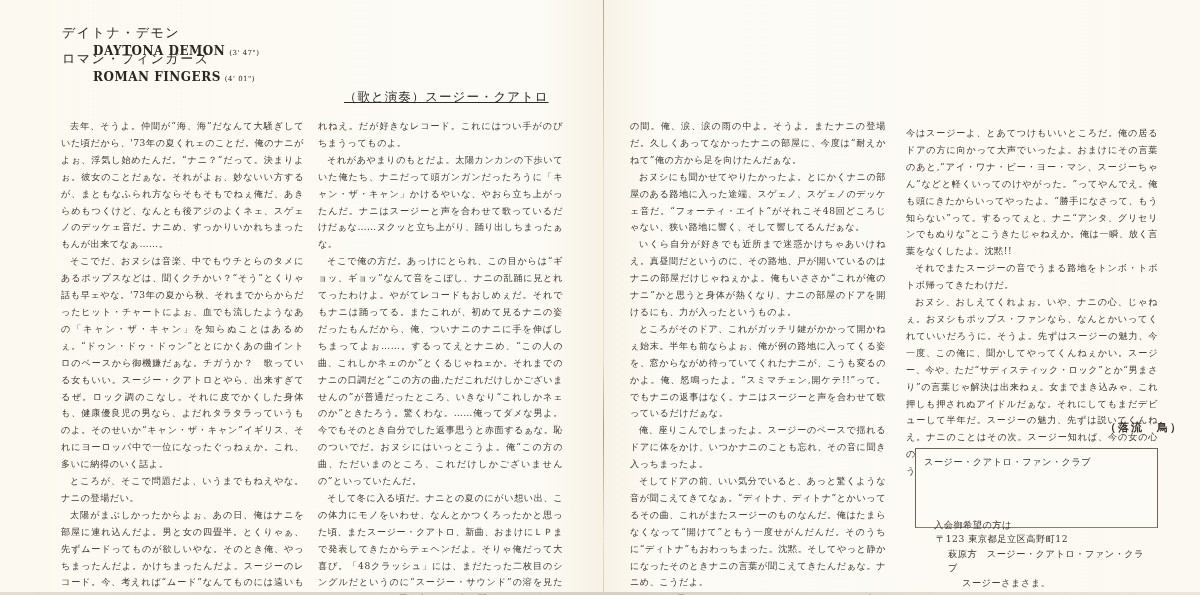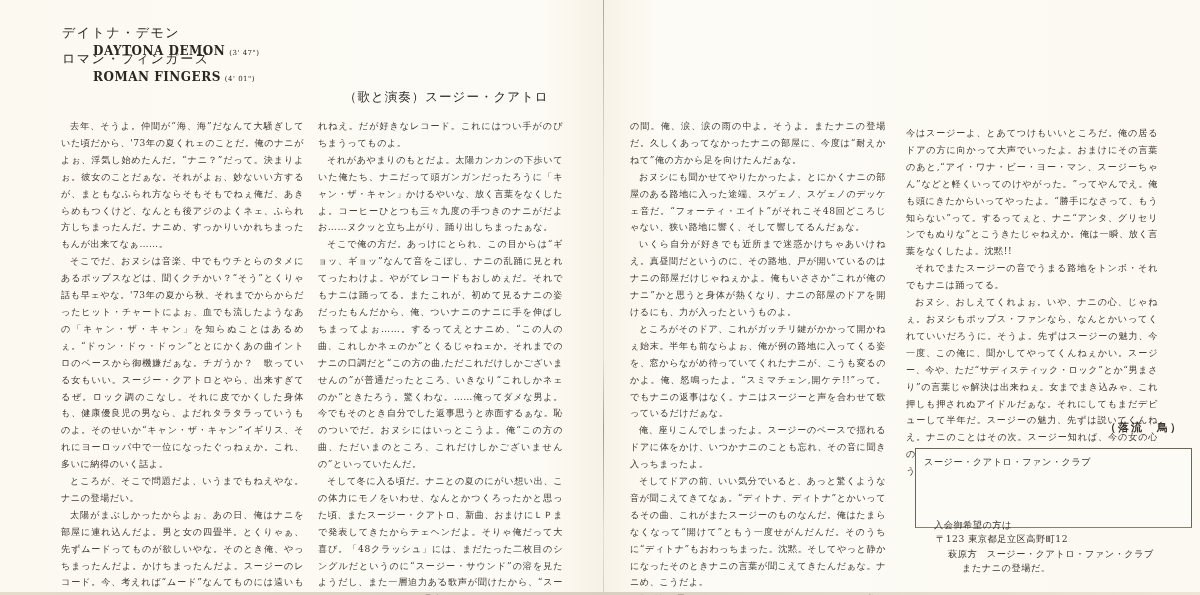--- a/index.html
+++ b/index.html
@@ -23,42 +23,42 @@
     background: linear-gradient(90deg, #e6dccb, #d8cfc0 50%, #eee5d6);
   }
   .track { position: absolute; }
   .track-jp { font-size: 13px; letter-spacing: 1.5px; color: #2e2a26; }
   .track-en { font-size: 12px; font-weight: bold; letter-spacing: 0.5px; margin-left: 31px; margin-top: 2px; color: #2a2622; }
   .track-en .dur { font-size: 7px; font-weight: normal; margin-left: 4px; }
   #track1 { left: 62px; top: 24px; }
   #track2 { left: 62px; top: 50px; }
   .credit {
     position: absolute; left: 344px; top: 89px;
-    font-size: 12.5px; letter-spacing: 1px; color: #2e2a26;
+    font-size: 12.5px; letter-spacing: 1px; color: #2e2a26; text-decoration: underline;
   }
   .column {
     position: absolute;
     font-size: 9.1px;
     line-height: 16.9px;
     letter-spacing: 0.55px;
     color: #3d3731;
     text-align: justify;
   }
   .column p { text-indent: 1em; }
   .column p.cont { text-indent: 0; }
   #col1 { left: 61px; top: 118px; width: 243px; }
   #col2 { left: 318px; top: 118px; width: 245px; }
   #col3 { left: 630px; top: 118px; width: 256px; }
   #col4 { left: 906px; top: 125px; width: 252px; }
   .signature {
     position: absolute; left: 1105px; top: 420px;
     font-size: 11px; letter-spacing: 2px; font-weight: bold; color: #3a342e;
   }
   .fanclub {
-    position: absolute; left: 915px; top: 448px; width: 277px; height: 80px;
+    position: absolute; left: 915px; top: 448px; width: 243px; height: 80px;
     border: 1px solid #6e6458;
     border-bottom-color: #8a8072;
     padding: 6px 8px;
     font-size: 9.2px; line-height: 14.5px; letter-spacing: 0.5px; color: #3a342e;
     background: #fdfbf6;
   }
   .fanclub .l1 { padding-left: 0; }
   .fanclub .l2 { padding-left: 10px; margin-top: 48px; }
   .fanclub .l3 { padding-left: 12px; }
   .fanclub .l4 { padding-left: 24px; }
@@ -82,53 +82,53 @@
   <div class="track" id="track2">
     <div class="track-jp">ロマン・フィンガーズ</div>
     <div class="track-en">
       <span>ROMAN FINGERS</span><span class="dur">(4' 01")</span>
     </div>
   </div>
 
   <div class="credit">（歌と演奏）スージー・クアトロ</div>
 
   <div class="column" id="col1">
-    <p>去年、そうよ。仲間が“海、海”だなんて大騒ぎしていた頃だから、'73年の夏くれェのことだ。俺のナニがよぉ、浮気し始めたんだ。“ナニ？”だって。決まりよぉ。彼女のことだぁな。それがよぉ、妙ないい方するが、まともなふられ方ならそもそもでねぇ俺だ、あきらめもつくけど、なんとも後アジのよくネェ、ふられ方しちまったんだ。ナニめ、すっかりいかれちまったもんが出来てなぁ……。</p>
+    <p>去年、そうよ。仲間が“海、海”だなんて大騒ぎしていた頃だから、'73年の夏くれェのことだ。俺のナニがよぉ、浮気し始めたんだ。“ナニ？”だって。決まりよぉ。彼女のことだぁな。それがよぉ、妙ないい方するが、まともなふられ方ならそもそもでねぇ俺だ、あきらめもつくけど、なんとも後アジのよくネェ、スゲェノのデッケェ音だ。ナニめ、すっかりいかれちまったもんが出来てなぁ……。</p>
     <p>そこでだ、おヌシは音楽、中でもウチとらのタメにあるポップスなどは、聞くクチかい？“そう”とくりゃ話も早ェやな。'73年の夏から秋、それまでからからだったヒット・チャートによぉ、血でも流したようなあの「キャン・ザ・キャン」を知らぬことはあるめぇ。“ドゥン・ドゥ・ドゥン”ととにかくあの曲イントロのベースから御機嫌だぁな。チガうか？　歌っている女もいい。スージー・クアトロとやら、出来すぎてるぜ。ロック調のこなし。それに皮でかくした身体も、健康優良児の男なら、よだれタラタラっていうものよ。そのせいか“キャン・ザ・キャン”イギリス、それにヨーロッパ中で一位になったぐっねぇか。これ、多いに納得のいく話よ。</p>
     <p>ところが、そこで問題だよ、いうまでもねえやな。ナニの登場だい。</p>
     <p>太陽がまぶしかったからよぉ、あの日、俺はナニを部屋に連れ込んだよ。男と女の四畳半。とくりゃぁ、先ずムードってものが欲しいやな。そのとき俺、やっちまったんだよ。かけちまったんだよ。スージーのレコード。今、考えれば“ムード”なんてものには遠いものかもし</p>
   </div>
 
   <div class="column" id="col2">
     <p class="cont">れねえ。だが好きなレコード。これにはつい手がのびちまうってものよ。</p>
-    <p>それがあやまりのもとだよ。太陽カンカンの下歩いていた俺たち、ナニだって頭ガンガンだったろうに「キャン・ザ・キャン」かけるやいな、放く言葉をなくしたよ。コーヒーひとつも三々九度の手つきのナニがだよお……ヌクッと立ち上がり、踊り出しちまったぁな。</p>
+    <p>それがあやまりのもとだよ。太陽カンカンの下歩いていた俺たち、ナニだって頭ガンガンだったろうに「キャン・ザ・キャン」かけるやいな、やおら立ち上がったんだ。ナニはスージーと声を合わせて歌っているだけだぁな……ヌクッと立ち上がり、踊り出しちまったぁな。</p>
     <p>そこで俺の方だ。あっけにとられ、この目からは“ギョッ、ギョッ”なんて音をこぼし、ナニの乱踊に見とれてったわけよ。やがてレコードもおしめぇだ。それでもナニは踊ってる。またこれが、初めて見るナニの姿だったもんだから、俺、ついナニのナニに手を伸ばしちまってよぉ……。するってえとナニめ、“この人の曲、これしかネェのか”とくるじゃねェか。それまでのナニの口調だと“この方の曲,ただこれだけしかございませんの”が普通だったところ、いきなり“これしかネェのか”ときたろう。驚くわな。……俺ってダメな男よ。今でもそのとき自分でした返事思うと赤面するぁな。恥のついでだ。おヌシにはいっとこうよ。俺“この方の曲、ただいまのところ、これだけしかございませんの”といっていたんだ。</p>
     <p>そして冬に入る頃だ。ナニとの夏のにがい想い出、この体力にモノをいわせ、なんとかつくろったかと思った頃、またスージー・クアトロ、新曲、おまけにＬＰまで発表してきたからテェヘンだよ。そりゃ俺だって大喜び。「48クラッシュ」には、まだたった二枚目のシングルだというのに“スージー・サウンド”の溶を見たようだし、また一層迫力ある歌声が聞けたから、“スージーさまさま”といった具合だぁな。ところがだよ。その喜びも束</p>
   </div>
 
   <div class="column" id="col3">
     <p class="cont">の間。俺、涙、涙の雨の中よ。そうよ。またナニの登場だ。久しくあってなかったナニの部屋に、今度は“耐えかねて”俺の方から足を向けたんだぁな。</p>
     <p>おヌシにも聞かせてやりたかったよ。とにかくナニの部屋のある路地に入った途端、スゲェノ、スゲェノのデッケェ音だ。“フォーティ・エイト”がそれこそ48回どころじゃない、狭い路地に響く、そして響してるんだぁな。</p>
     <p>いくら自分が好きでも近所まで迷惑かけちゃあいけねえ。真昼間だというのに、その路地、戸が開いているのはナニの部屋だけじゃねぇかよ。俺もいささか“これが俺のナニ”かと思うと身体が熱くなり、ナニの部屋のドアを開けるにも、力が入ったというものよ。</p>
     <p>ところがそのドア、これがガッチリ鍵がかかって開かねぇ始末。半年も前ならよぉ、俺が例の路地に入ってくる姿を、窓からながめ待っていてくれたナニが、こうも変るのかよ。俺、怒鳴ったよ。“スミマチェン,開ケテ!!”って。でもナニの返事はなく。ナニはスージーと声を合わせて歌っているだけだぁな。</p>
     <p>俺、座りこんでしまったよ。スージーのベースで揺れるドアに体をかけ、いつかナニのことも忘れ、その音に聞き入っちまったよ。</p>
     <p>そしてドアの前、いい気分でいると、あっと驚くような音が聞こえてきてなぁ。“ディトナ、ディトナ”とかいってるその曲、これがまたスージーのものなんだ。俺はたまらなくなって“開けて”ともう一度せがんだんだ。そのうちに“ディトナ”もおわっちまった。沈黙。そしてやっと静かになったそのときナニの言葉が聞こえてきたんだぁな。ナニめ、こうだよ。</p>
     <p>“ひ弱な男といつまでもつきあってられますか。私の彼、</p>
   </div>
 
   <div class="column" id="col4">
     <p class="cont">今はスージーよ、とあてつけもいいところだ。俺の居るドアの方に向かって大声でいったよ。おまけにその言葉のあと,“アイ・ワナ・ビー・ヨー・マン、スージーちゃん”などと軽くいってのけやがった。”ってやんでえ。俺も頭にきたからいってやったよ。“勝手になさって、もう知らない”って。するってぇと、ナニ“アンタ、グリセリンでもぬりな”とこうきたじゃねえか。俺は一瞬、放く言葉をなくしたよ。沈黙!!</p>
-    <p>それでまたスージーの音でうまる路地をトンボ・それでもナニは踊ってる。</p>
+    <p>それでまたスージーの音でうまる路地をトンボ・トボトボ帰ってきたわけだ。</p>
     <p>おヌシ、おしえてくれよぉ。いや、ナニの心、じゃねぇ。おヌシもポップス・ファンなら、なんとかいってくれていいだろうに。そうよ。先ずはスージーの魅力、今一度、この俺に、聞かしてやってくんねぇかい。スージー、今や、ただ“サディスティック・ロック”とか“男まさり”の言葉じゃ解決は出来ねぇ。女までまき込みゃ、これ押しも押されぬアイドルだぁな。それにしてもまだデビューして半年だ。スージーの魅力、先ずは説いてくんねえ。ナニのことはその次。スージー知れば、今の女の心の奥に、なにがあるか、わかりそうな気がする。俺、こう思うんだぁな。</p>
   </div>
 
   <div class="signature">（落流　鳥）</div>
 
   <div class="fanclub">
     <div class="l1">スージー・クアトロ・ファン・クラブ</div>
     <div class="l2">入会御希望の方は</div>
     <div class="l3">〒123 東京都足立区高野町12</div>
     <div class="l4">萩原方　スージー・クアトロ・ファン・クラブ</div>
-    <div class="l5">またナニの登場だ。</div>
+    <div class="l5">スージーさまさま。</div>
   </div>
 
   <div class="dot" style="left:438px; top:578px;"></div>
 </div>
 
 </body></html>

